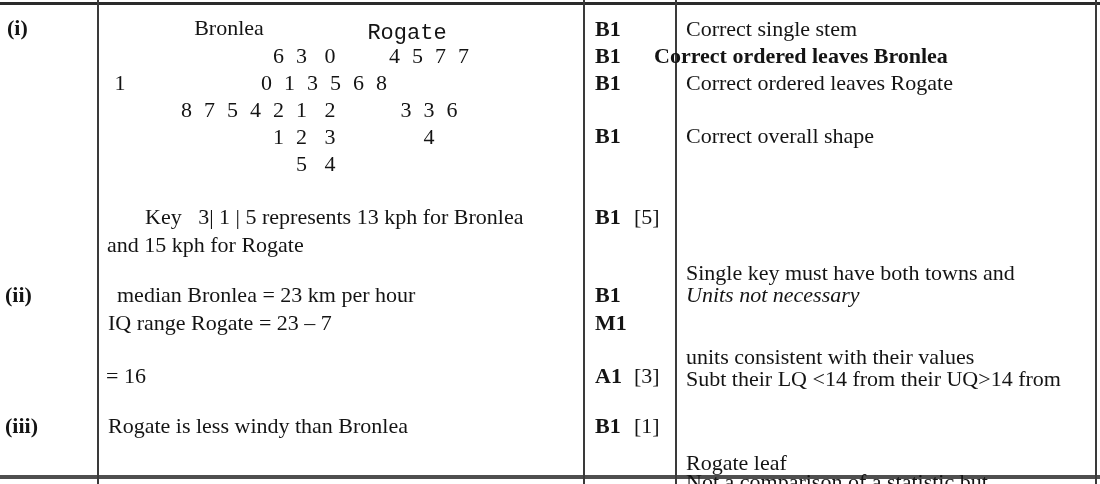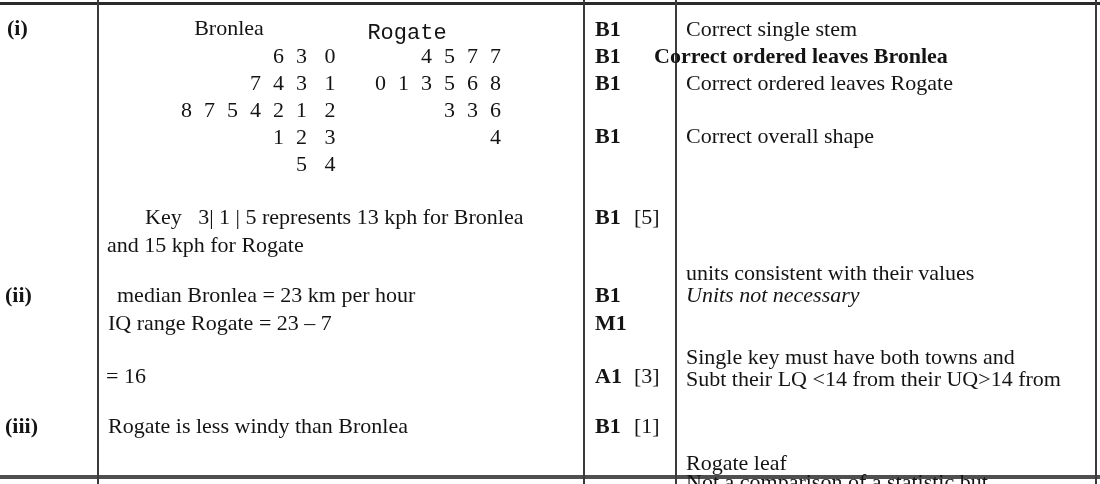--- a/index.html
+++ b/index.html
@@ -43,21 +43,21 @@
   }
   .sl-row {
     display: flex;
     font-size: 22px;
     line-height: 27px;
     word-spacing: 6.5px;
     white-space: pre;
   }
   .sl-left  { width: 210px; text-align: right; }
   .sl-stem  { width: 46px;  text-align: center; }
-  .sl-right { flex: 1; text-align: right; padding-left: 4px; }
+  .sl-right { flex: 1; text-align: center; padding-left: 4px; }
 
   .centered { transform: translateX(-50%); }
 
   
   .mark-row { display: flex; }
   .mk { width: 39px; font-weight: bold; }
   .bracket { font-weight: normal; }
 
   .lh28 { line-height: 28px; }
 </style>
@@ -80,21 +80,20 @@
   <div class="t centered" style="left:229px; top:14px;">Bronlea</div>
   <div class="t centered" style="left:407px; top:20px;font-family:Liberation Mono, monospace;">Rogate</div>
 
   <div class="stemleaf">
     <div class="sl-row">
       <span class="sl-left">6 3</span>
       <span class="sl-stem">0</span>
       <span class="sl-right">4 5 7 7</span>
     </div>
     <div class="sl-row">
-      <span class="sl-left">7 4 3</span>
       <span class="sl-stem">1</span>
       <span class="sl-right">0 1 3 5 6 8</span>
     </div>
     <div class="sl-row">
       <span class="sl-left">8 7 5 4 2 1</span>
       <span class="sl-stem">2</span>
       <span class="sl-right">3 3 6</span>
     </div>
     <div class="sl-row">
       <span class="sl-left">1 2</span>
@@ -139,22 +138,22 @@
     <span class="mk">B1</span>
     <span class="bracket">[1]</span>
   </div>
 
   <div class="t" style="left:686px; top:15px;">Correct single stem</div>
   <div class="t" style="left:654px; top:42px;font-weight:bold;">Correct ordered leaves Bronlea</div>
   <div class="t" style="left:686px; top:69px;">Correct ordered leaves Rogate</div>
   <div class="t" style="left:686px; top:122px;">Correct overall shape</div>
 
   <div class="t lh28" style="left:686px; top:203px;">
+    <div>Single key must have both towns and</div>
     <div>units consistent with their values</div>
-    <div>Single key must have both towns and</div>
   </div>
 
   <div class="t" style="left:686px; top:281px;font-style:italic;">Units not necessary</div>
 
   <div class="t lh28" style="left:686px; top:309px;">
     <div>Subt their LQ &lt;14 from their UQ&gt;14 from</div>
     <div>Rogate leaf</div>
   </div>
 
   <div class="t lh28" style="left:686px; top:412px;">

